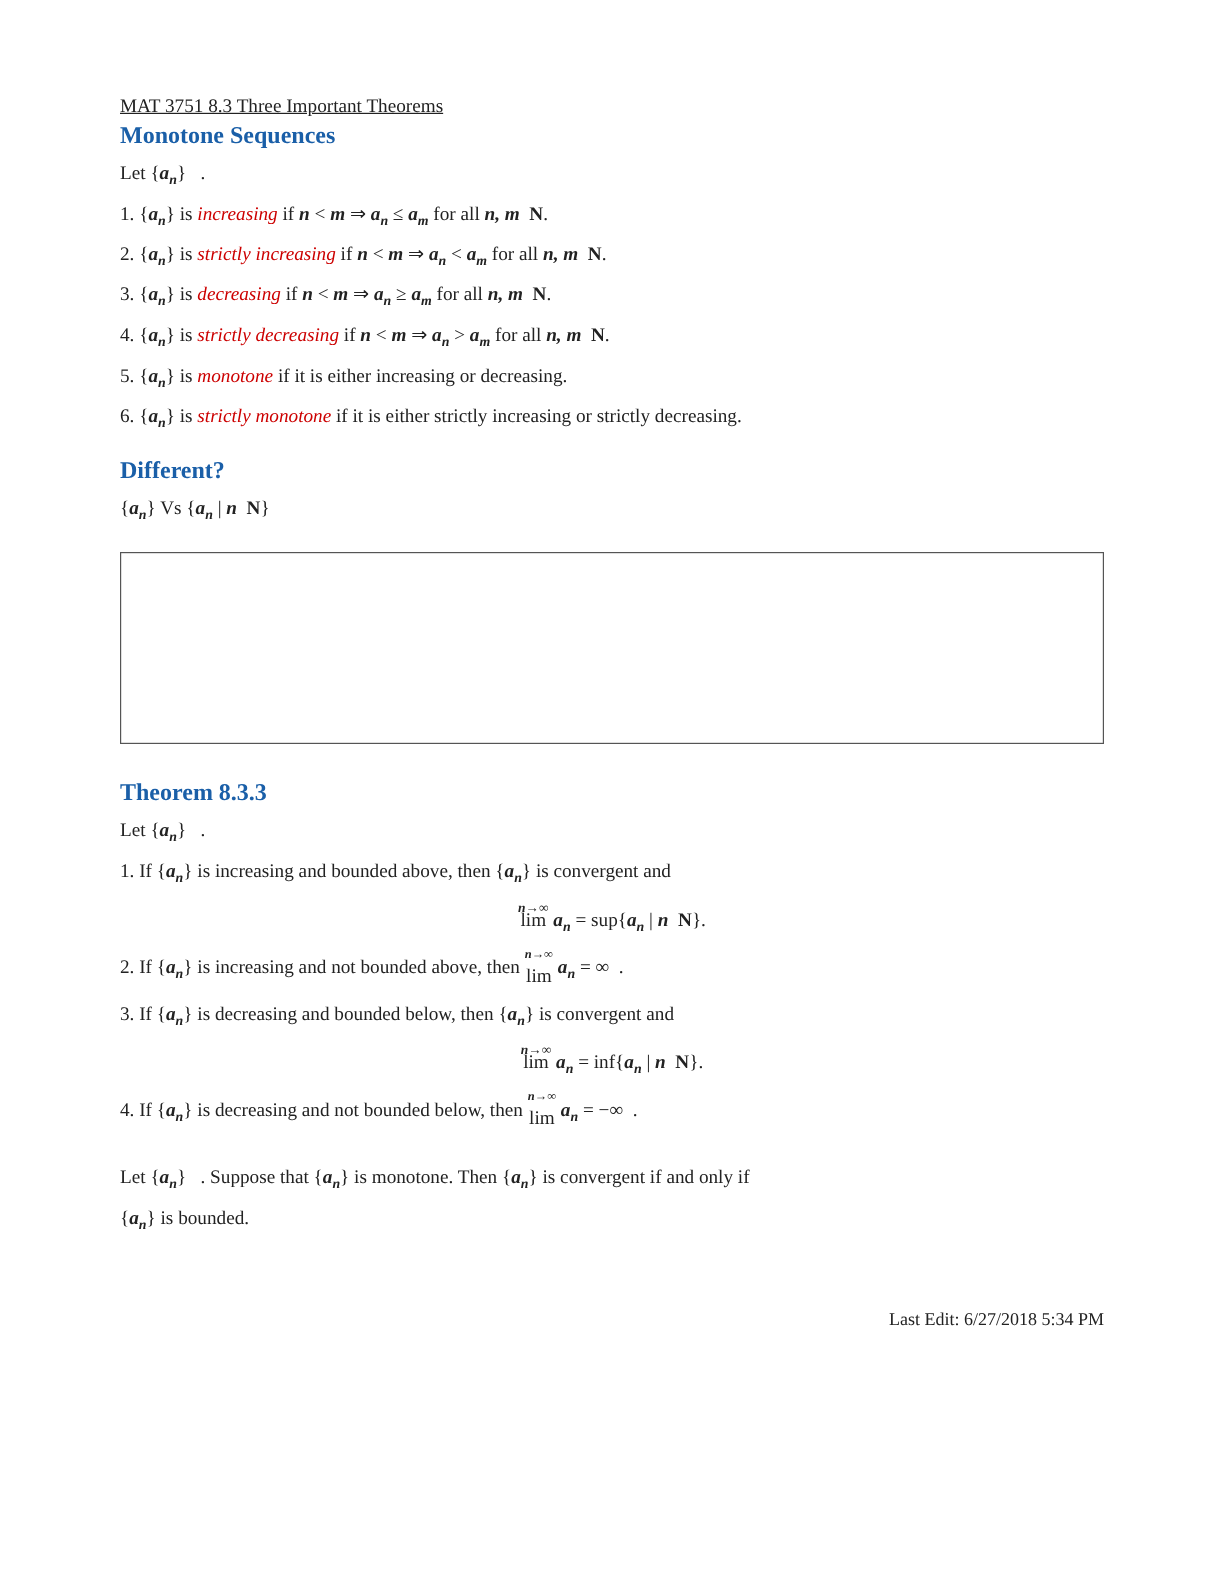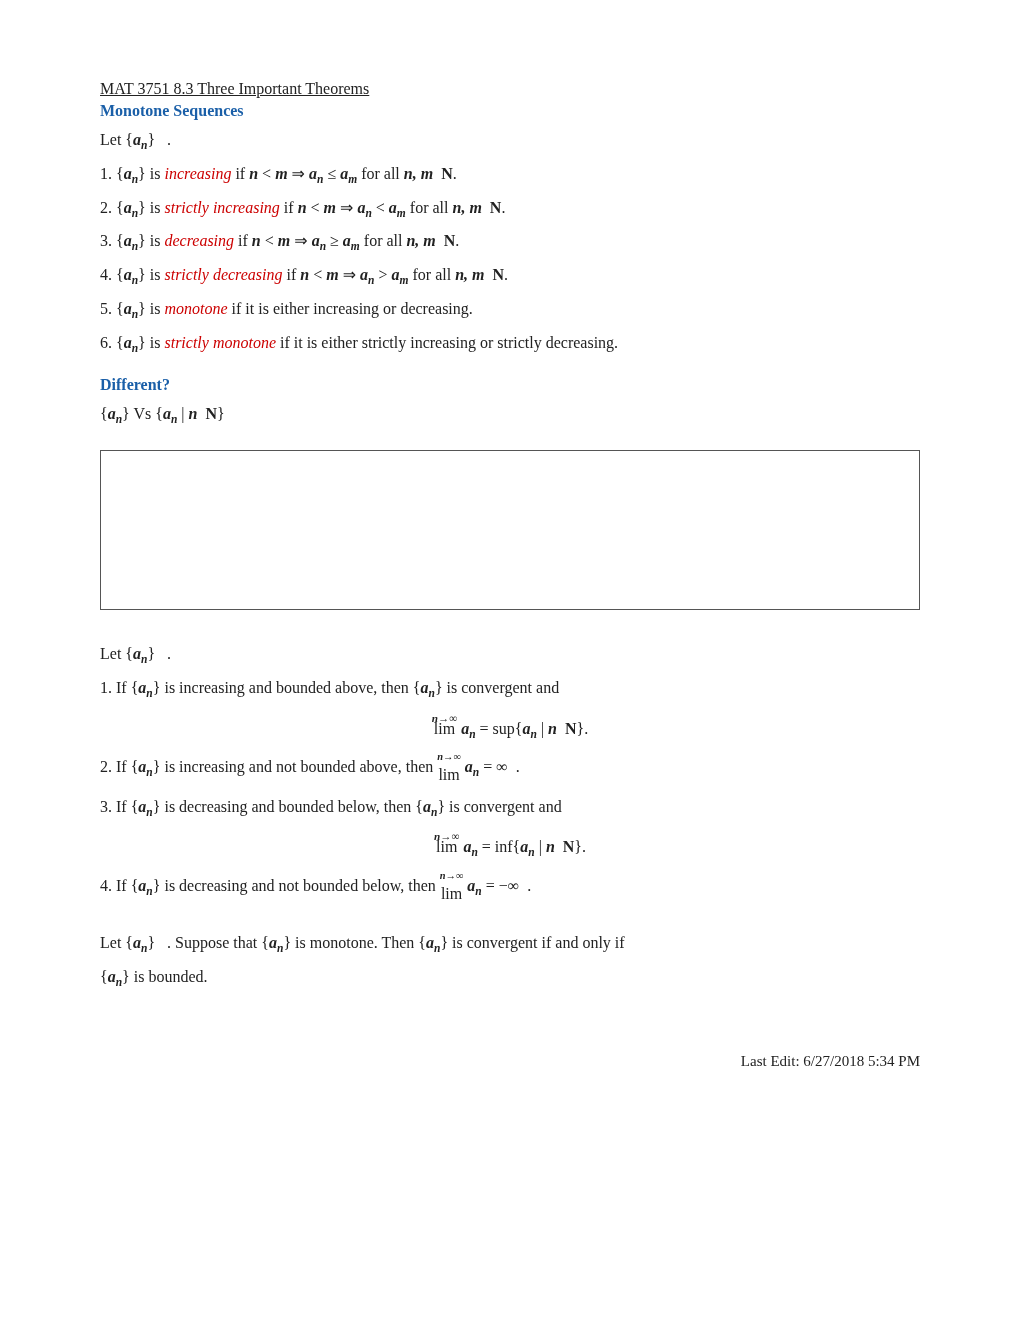--- a/index.html
+++ b/index.html
@@ -13,21 +13,21 @@
       padding: 80px 100px 60px 100px;
     }
     .title {
       text-decoration: underline;
       font-size: 16px;
       margin-bottom: 4px;
     }
     .section-heading {
       color: #1a5fa8;
       font-weight: bold;
-      font-size: 16px;
+      font-size: 20px;
       margin-bottom: 6px;
     }
     .content-line {
       margin-bottom: 4px;
       line-height: 1.7;
     }
     .italic-colored {
       font-style: italic;
       color: #cc0000;
       font-family: Liberation Serif, serif;
@@ -105,20 +105,21 @@
 <div class="different-section">
   <p class="section-heading">Different?</p>
   <div class="content-line">
     {<span class="math">a<sub>n</sub></span>} Vs {<span class="math">a<sub>n</sub></span> | <span class="math">n</span> &nbsp;<span class="N-bold">N</span>}
   </div>
 </div>
 
 <div class="block-box"></div>
 
 <div class="theorem-section">
+  <p class="section-heading">Theorem 8.3.3</p>
 
   <div class="content-line">
     Let {<span class="math">a<sub>n</sub></span>}&nbsp;&nbsp;&nbsp;.
   </div>
 
   <div class="content-line">
     1. If {<span class="math">a<sub>n</sub></span>} is increasing and bounded above, then {<span class="math">a<sub>n</sub></span>} is convergent and
   </div>
 
   <div class="centered-math">

